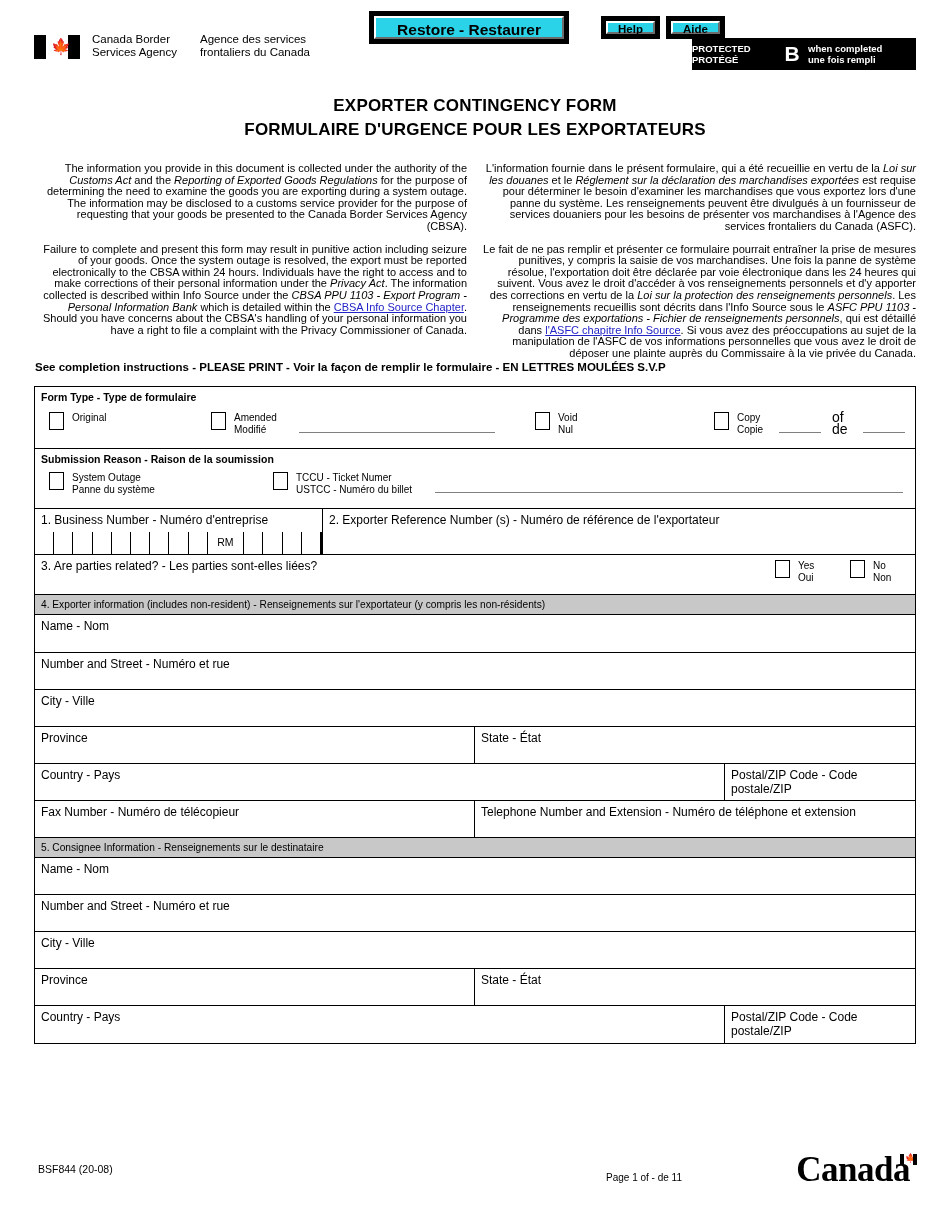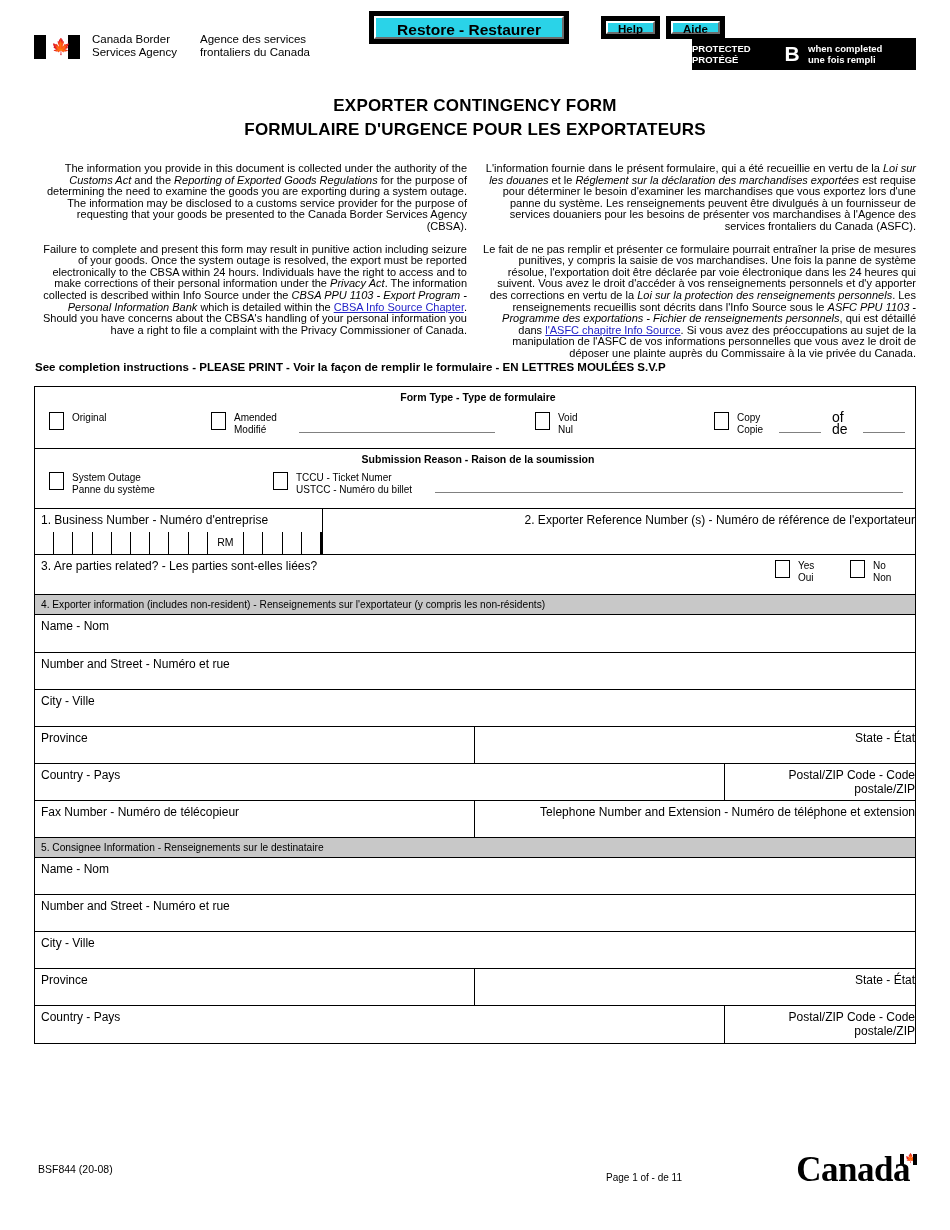--- a/index.html
+++ b/index.html
@@ -80,21 +80,21 @@
   
   .form {
     position: absolute; left: 34px; top: 386px; width: 882px;
     border: 1.6px solid #000;
   }
   .row { border-bottom: 1.4px solid #000; position: relative; }
   .row:last-child { border-bottom: none; }
   .shaded { background: #c8c8c8; }
 
   .sec-label { font-size: 10.2px; padding: 4px 0 3px 6px; font-weight: normal; }
-  .sec-label.bold { font-weight: bold; font-size: 10.5px; text-align: center; }
+  .sec-label.bold { font-weight: bold; font-size: 10.5px; }
 
   
   .cb {
     display: inline-block; width: 15px; height: 18px;
     border: 1.4px solid #000; background: #fff; vertical-align: top;
   }
   .cb-wrap { display: inline-flex; align-items: flex-start; }
   .cb-text { font-size: 10px; line-height: 11.5px; margin-left: 8px; }
 
   .blankline { border-bottom: 1.4px solid #808080; display: inline-block; vertical-align: bottom; }
@@ -104,21 +104,21 @@
   .abspos { position: absolute; }
 
   
   .comb { display: flex; height: 22px; border: 1.4px solid #000; border-left: none; border-top: none; border-bottom: none; }
   .comb-cell { width: 21px; border-right: 1.4px solid #000; height: 22px; }
   .comb-rm { width: 40px; border-right: 1.4px solid #000; height: 22px; font-size: 10.5px; text-align: center; line-height: 21px; }
   .fieldlabel { font-size: 12px; padding: 4px 0 0 6px; }
 
   .split { display: flex; }
   .split > div { border-right: 1.4px solid #000; }
-  .split > div:last-child { border-right: none; text-align: right; }
+  .split > div:last-child { border-right: none; }
 
   
   .footer-code { position: absolute; left: 38px; top: 1163px; font-size: 10.5px; }
   .footer-page { position: absolute; left: 606px; top: 1172px; font-size: 10px; }
   .canada-wordmark {
     position: absolute; right: 33px; top: 1150px;
     font-family: "Liberation Serif", serif;
     font-size: 35px; font-weight: bold; letter-spacing: -0.5px;
   }
   .canada-wordmark .cflag {

